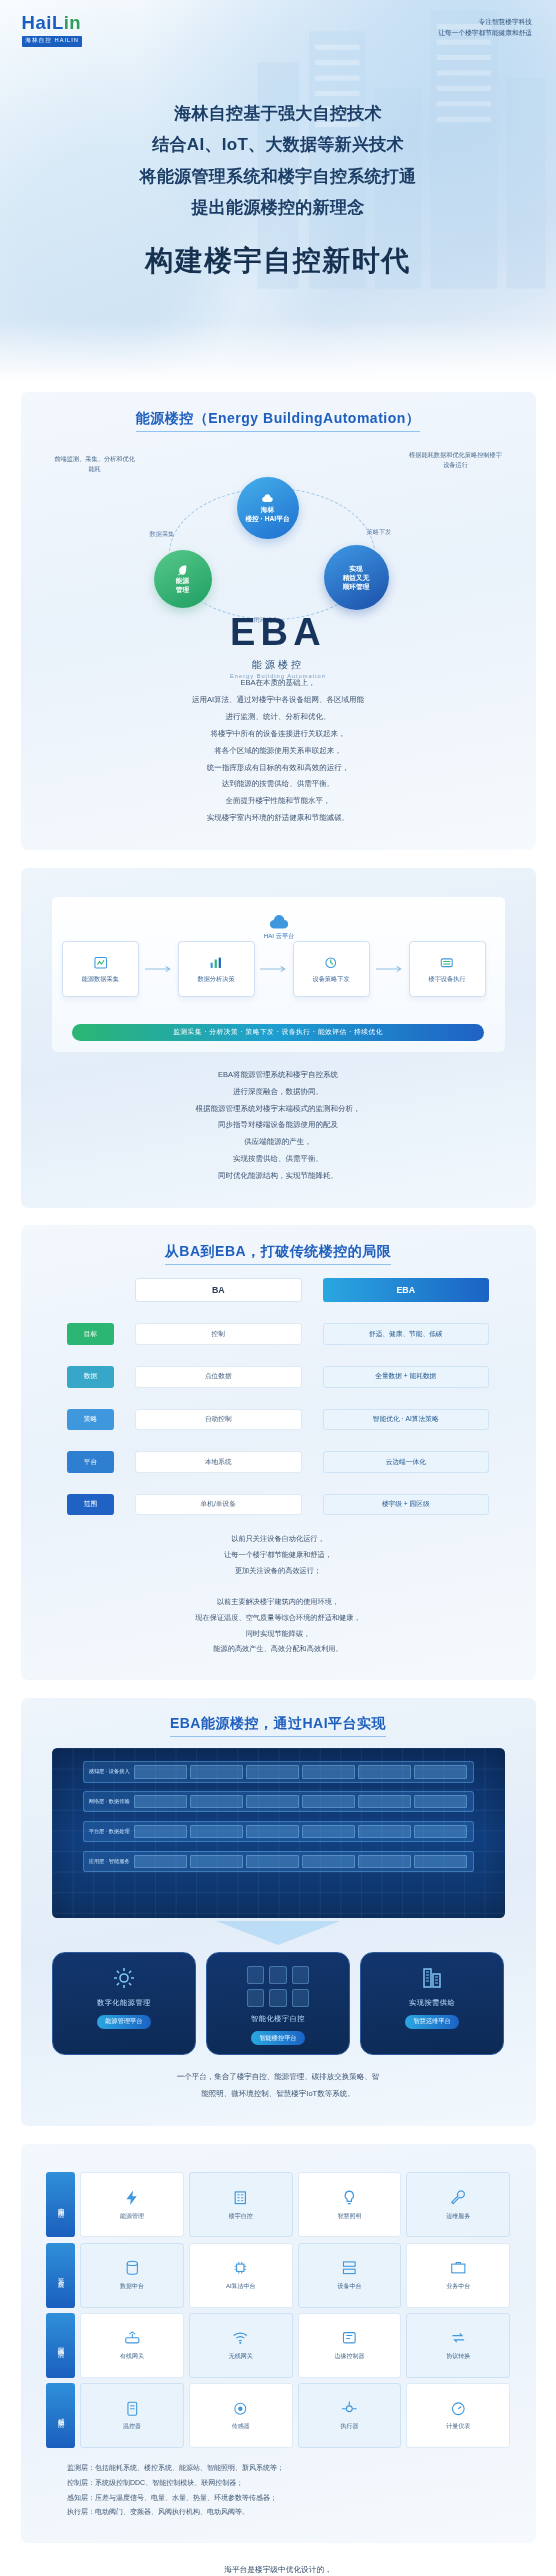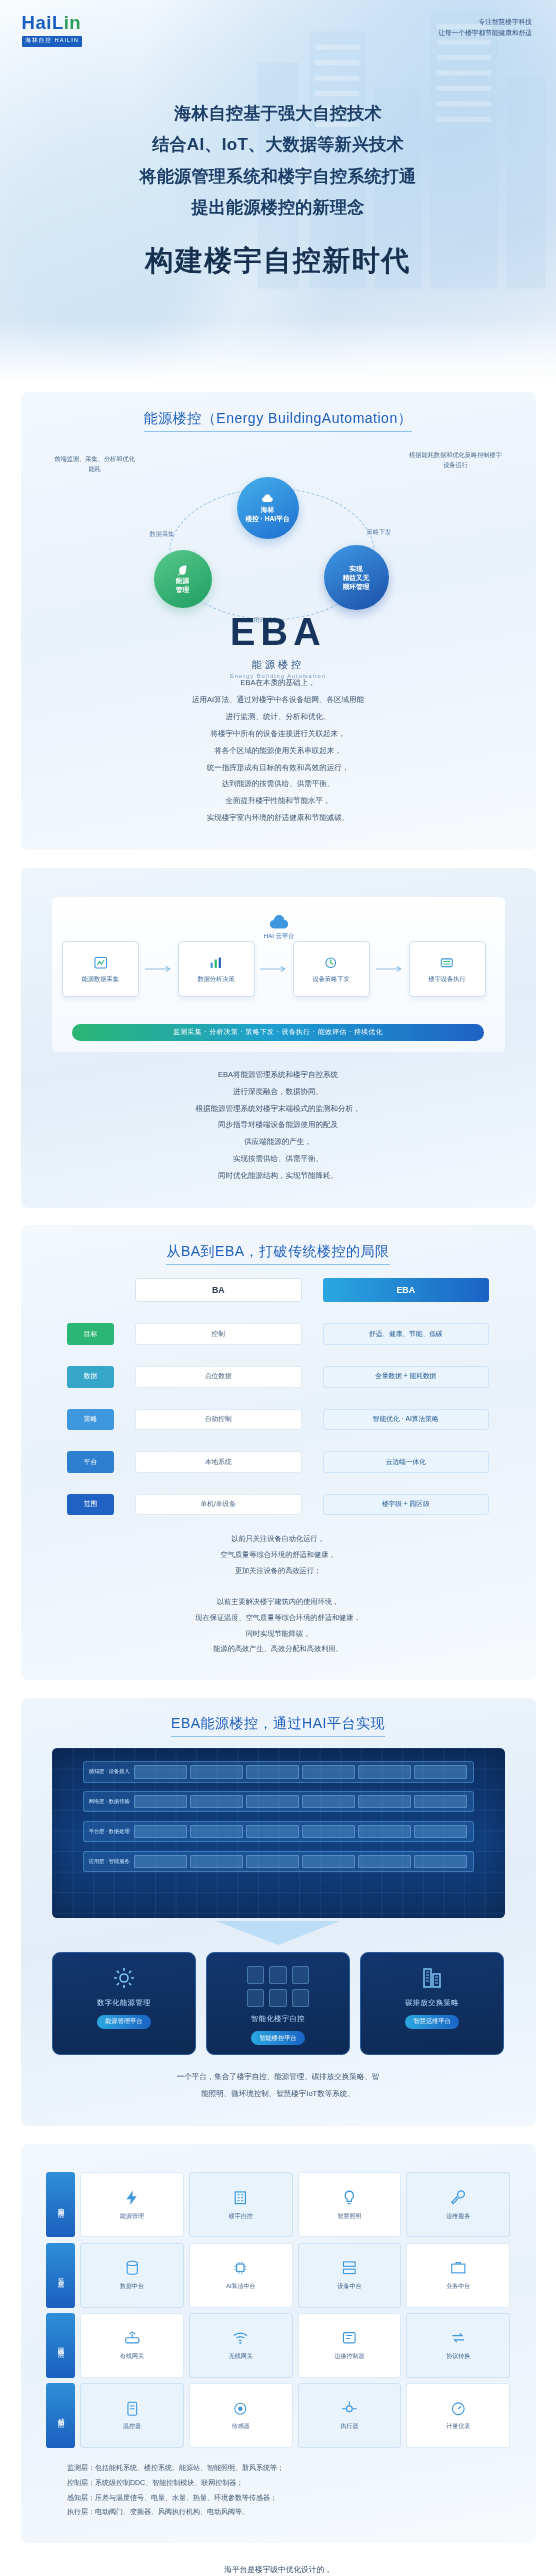--- a/index.html
+++ b/index.html
@@ -71,21 +71,21 @@
     width: 515px; margin: 0 auto 17.5px;
     border-radius: 7.2px;
     background: linear-gradient(170deg, #f3f8fd 0%, #e9f1fa 45%, #f6fafd 100%);
     padding: 17.5px 20.6px 23px;
     overflow: hidden;
   }
   .section.alt {
     background: linear-gradient(170deg, #eef5fb 0%, #e3edf8 50%, #f2f8fd 100%);
   }
   .sec-title {
-    text-align: center; font-size: 14px; font-weight: 400; color: #1f5fbe;
+    text-align: center; font-size: 14px; font-weight: 700; color: #1f5fbe;
     letter-spacing: 0.5px; margin-bottom: 4.1px;
   }
   .sec-title .u {
     display: inline-block; border-bottom: 1.5px solid #8fc2ee; padding-bottom: 3.1px;
   }
 
   
   .eba-diagram {
     position: relative; width: 453px; height: 222px; margin: 7.2px auto 0;
   }
@@ -222,21 +222,21 @@
   }
   .hai-funnel {
     width: 0; height: 0; margin: 3.1px auto 0;
     border-left: 62px solid transparent; border-right: 62px solid transparent;
     border-top: 24px solid rgba(140,200,245,.45);
   }
   .cards3 {
     width: 453px; margin: 7.2px auto 0; display: flex; gap: 9.3px; justify-content: center;
   }
   .card3 {
-    flex: 1; height: 103px; border-radius: 8px;
+    flex: 1; height: 103px; border-radius: 13px;
     background: linear-gradient(175deg, #12366e 0%, #0d2a55 100%);
     border: 0.5px solid #2b5b9c; color: #dbeaff;
     display: flex; flex-direction: column; align-items: center; padding-top: 13.4px; gap: 7.2px;
   }
   .card3 .c-title { font-size: 7.2px; color: #bfe0ff; letter-spacing: 0.5px; }
   .card3 .c-pill {
     background: linear-gradient(90deg, #2aa7e0, #1b63c4); color: #fff;
     font-size: 6.2px; border-radius: 7.2px; padding: 2.6px 8.2px;
   }
   .mini-grid { display: grid; grid-template-columns: repeat(3, 1fr); gap: 5.2px; }
@@ -475,21 +475,21 @@
     <div class="cmp-cell">本地系统</div>
     <div class="cmp-cell e">云边端一体化</div>
 
     <div class="cmp-rowlbl" style="background:#1f62c4;">范围</div>
     <div class="cmp-cell">单机/单设备</div>
     <div class="cmp-cell e">楼宇级 + 园区级</div>
   </div>
 
   <div class="list-copy">
     <div>以前只关注设备自动化运行，</div>
-    <div>空气质量等综合环境的舒适和健康，</div>
+    <div>让每一个楼宇都节能健康和舒适，</div>
     <div>更加关注设备的高效运行；</div>
   </div>
   <div class="list-copy">
     <div>以前主要解决楼宇建筑内的使用环境，</div>
     <div>现在保证温度、空气质量等综合环境的舒适和健康，</div>
     <div>同时实现节能降碳，</div>
     <div>能源的高效产生、高效分配和高效利用。</div>
   </div>
 </div>
 
@@ -572,21 +572,21 @@
       </div>
       <div class="c-title">智能化楼宇自控</div>
       <div class="c-pill">智能楼控平台</div>
     </div>
     <div class="card3">
       <svg width="24" height="24" viewBox="0 0 24 24">
           <rect x="4" y="3" width="7" height="18" fill="none" stroke="#7fc4f5" stroke-width="1.5"></rect>
           <rect x="13" y="8" width="7" height="13" fill="none" stroke="#7fc4f5" stroke-width="1.5"></rect>
           <path d="M6 6h3M6 9h3M6 12h3M6 15h3M15 11h3M15 14h3M15 17h3" stroke="#7fc4f5" stroke-width="1.2"></path>
         </svg>
-      <div class="c-title">碳排放交换策略</div>
+      <div class="c-title">实现按需供给</div>
       <div class="c-pill">智慧运维平台</div>
     </div>
   </div>
 
   <div class="body-copy">
     <div>一个平台，集合了楼宇自控、能源管理、碳排放交换策略、智</div>
     <div>能照明、微环境控制、智慧楼宇IoT数等系统。</div>
   </div>
 </div>
 

